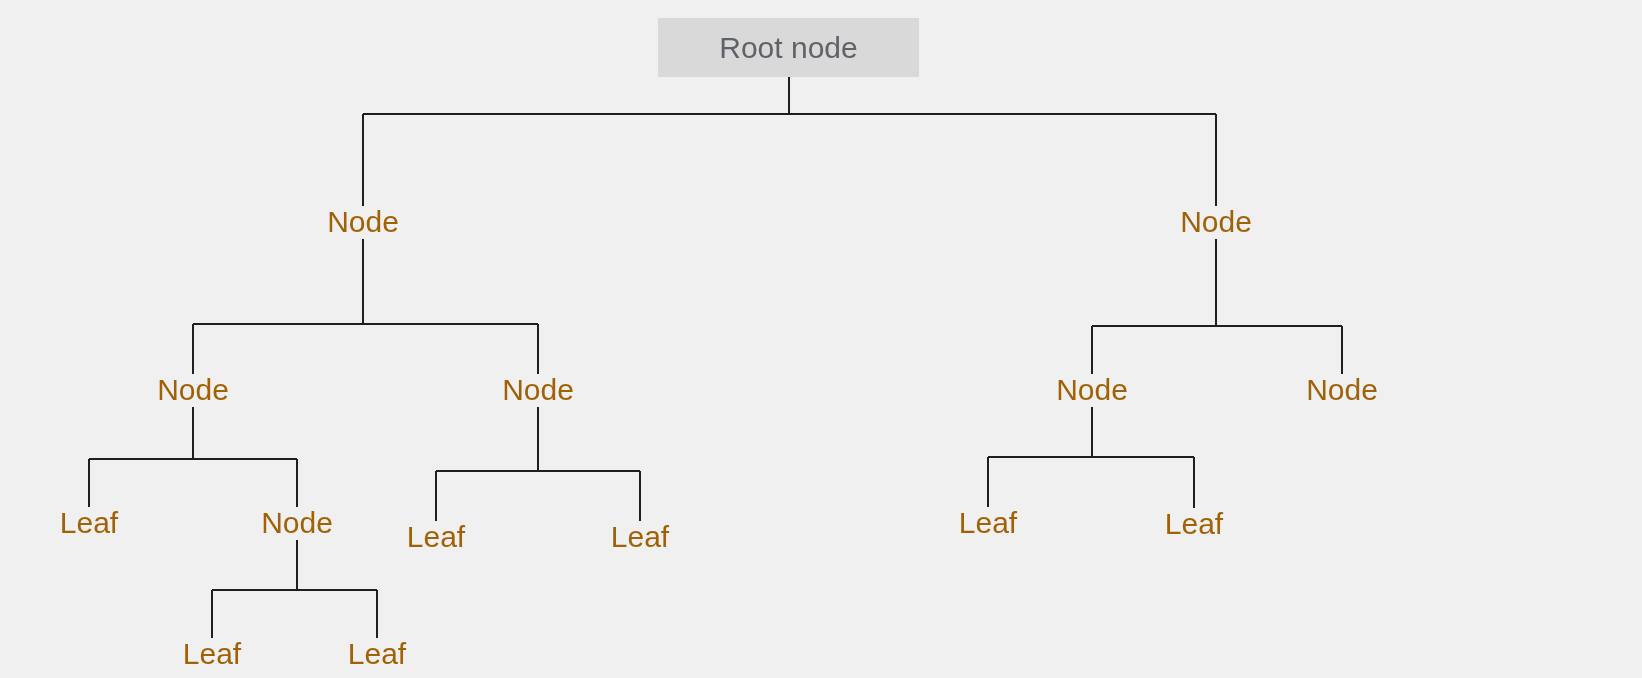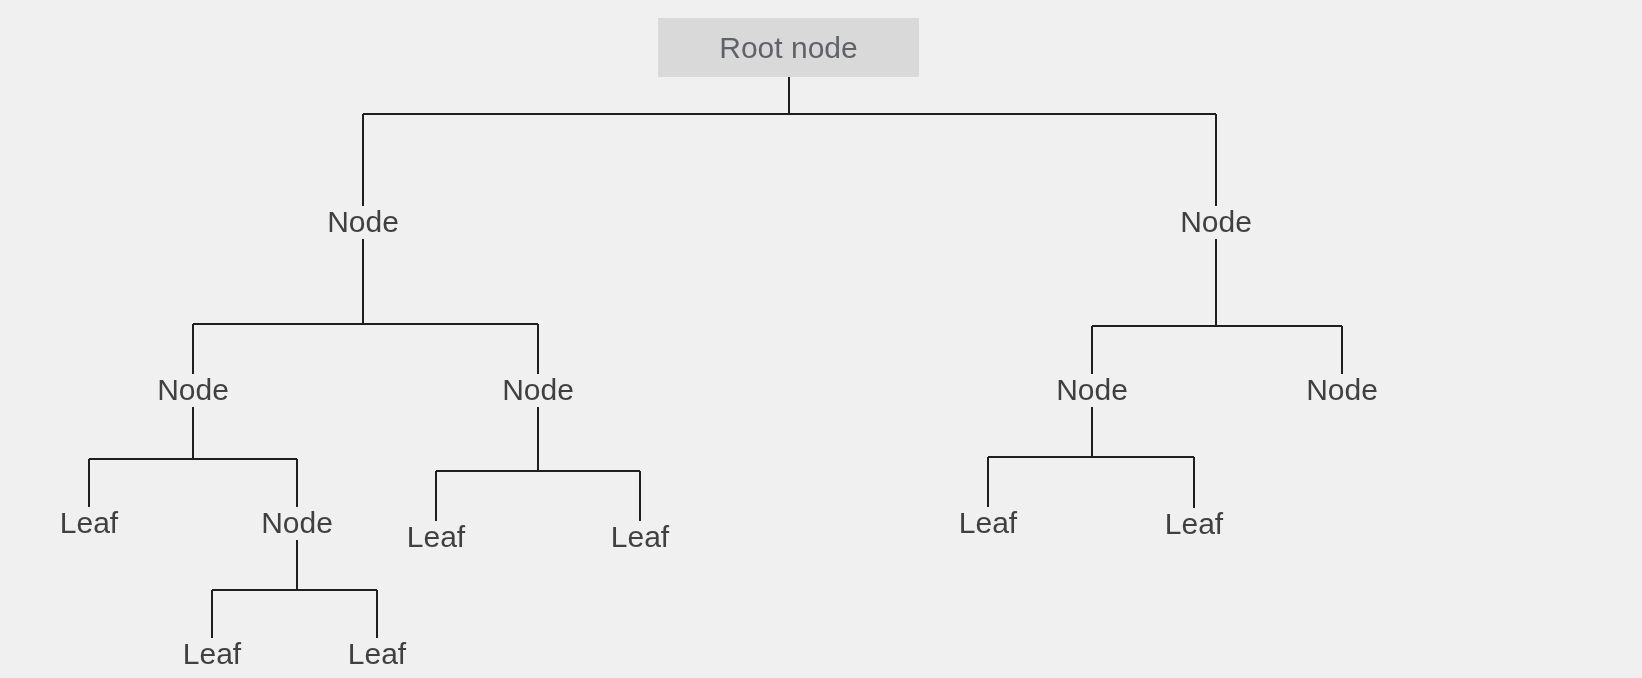--- a/index.html
+++ b/index.html
@@ -23,21 +23,21 @@
     height: 678px;
   }
   #edges line {
     stroke: #1f1f1f;
     stroke-width: 2;
     shape-rendering: crispEdges;
   }
   .node-label {
     position: absolute;
     transform: translate(-50%, -50%);
-    color: #404040;
+    color: #a16207;
     font-size: 30px;
     line-height: 1;
     white-space: nowrap;
   }
   .root-box {
     position: absolute;
     transform: none;
     background: #d9d9d9;
     display: flex;
     align-items: center;

